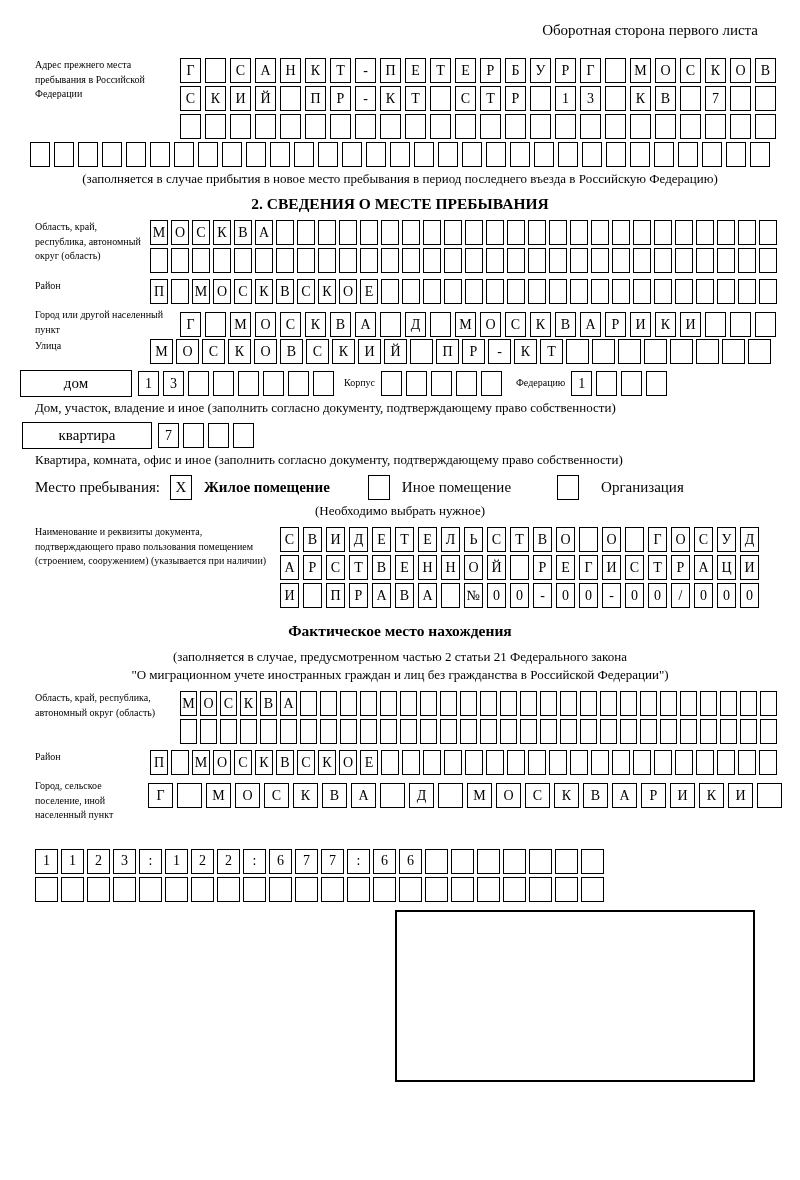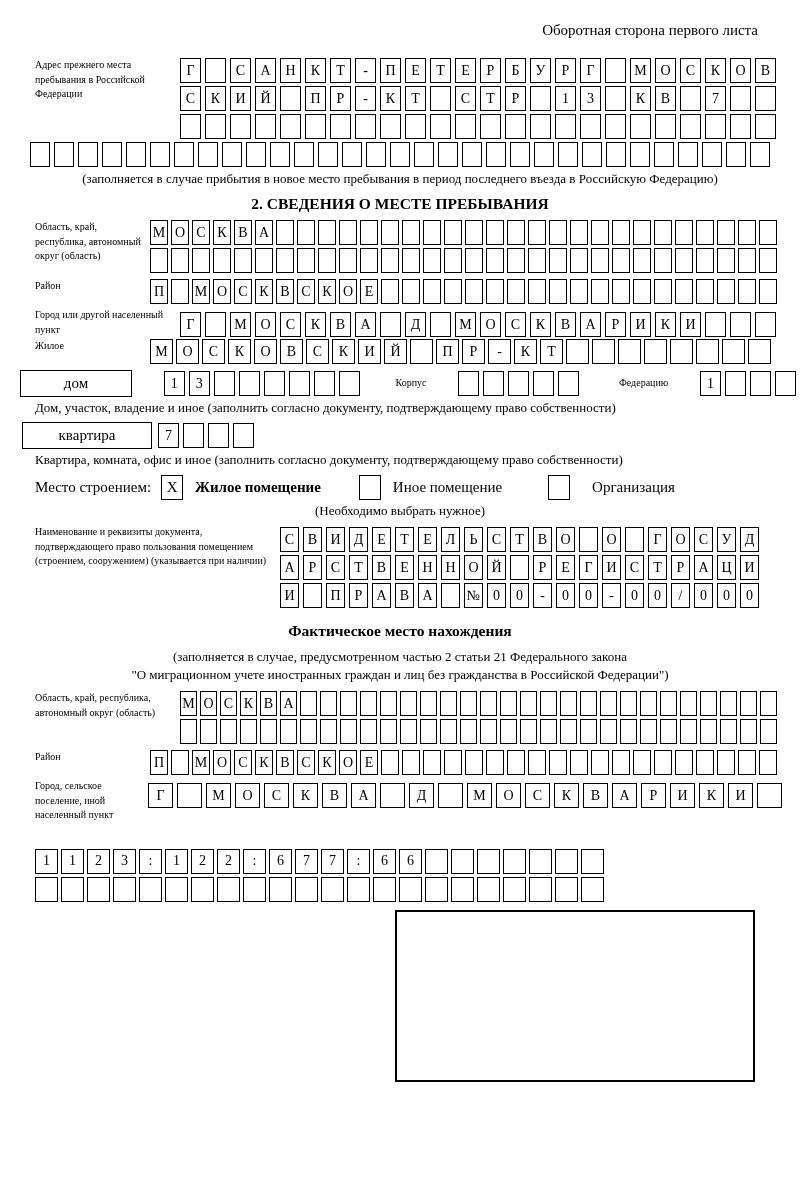--- a/index.html
+++ b/index.html
@@ -304,21 +304,21 @@
       <span class="cell">И</span>
       <span class="cell">К</span>
       <span class="cell">И</span>
       <span class="cell"></span>
       <span class="cell"></span>
       <span class="cell"></span>
     </div>
 </div>
 
 <div class="frow" style="margin:2px 0 0 35px;">
-  <div class="flabel" style="width:115px;">Жилое</div>
+  <div class="flabel" style="width:115px;">Улица</div>
   <div class="cells cw23 g3">
       <span class="cell">М</span>
       <span class="cell">О</span>
       <span class="cell">С</span>
       <span class="cell">К</span>
       <span class="cell">О</span>
       <span class="cell">В</span>
       <span class="cell">С</span>
       <span class="cell">К</span>
       <span class="cell">И</span>
@@ -333,21 +333,21 @@
       <span class="cell"></span>
       <span class="cell"></span>
       <span class="cell"></span>
       <span class="cell"></span>
       <span class="cell"></span>
       <span class="cell"></span>
       <span class="cell"></span>
     </div>
 </div>
 
-<div class="frow" style="margin:6px 0 0 20px; align-items:center;justify-content:space-between;">
+<div class="frow" style="margin:6px 0 0 20px; align-items:center;">
   <div class="namedbox" style="width:112px;">дом</div>
   <div class="cells cw21 g4" style="margin-left:6px;">
       <span class="cell">1</span>
       <span class="cell">3</span>
       <span class="cell"></span>
       <span class="cell"></span>
       <span class="cell"></span>
       <span class="cell"></span>
       <span class="cell"></span>
       <span class="cell"></span>
@@ -375,21 +375,21 @@
   <div class="cells cw21 g4" style="margin-left:6px;">
       <span class="cell">7</span>
       <span class="cell"></span>
       <span class="cell"></span>
       <span class="cell"></span>
     </div>
 </div>
 <div class="note" style="margin:3px 0 0 35px;">Квартира, комната, офис и иное (заполнить согласно документу, подтверждающему право собственности)</div>
 
 <div class="stay-row" style="margin:7px 0 0 35px;">
-  <span>Место строением:</span>
+  <span>Место пребывания:</span>
   <span class="checkbox" style="margin-left:10px;">X</span>
   <span style="margin-left:12px;font-weight:bold;">Жилое помещение</span>
   <span class="checkbox" style="margin-left:38px;"></span>
   <span style="margin-left:12px;">Иное помещение</span>
   <span class="checkbox" style="margin-left:46px;"></span>
   <span style="margin-left:22px;">Организация</span>
 </div>
 <div class="note" style="margin-top:3px; text-align:center;">(Необходимо выбрать нужное)</div>
 
 <div class="frow" style="margin:6px 0 0 35px;">

